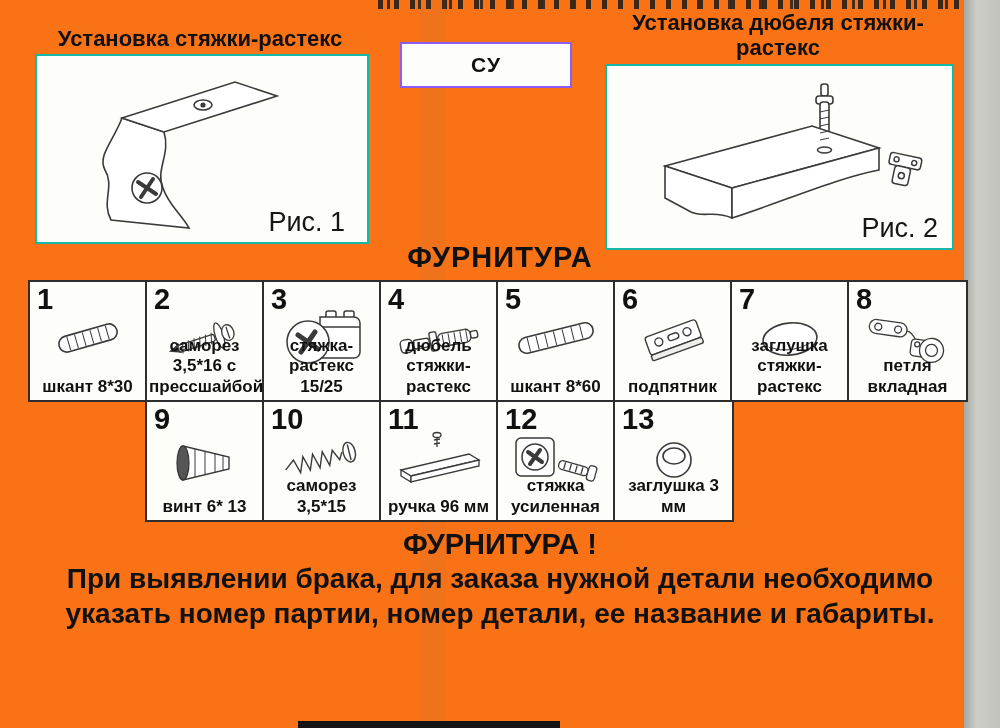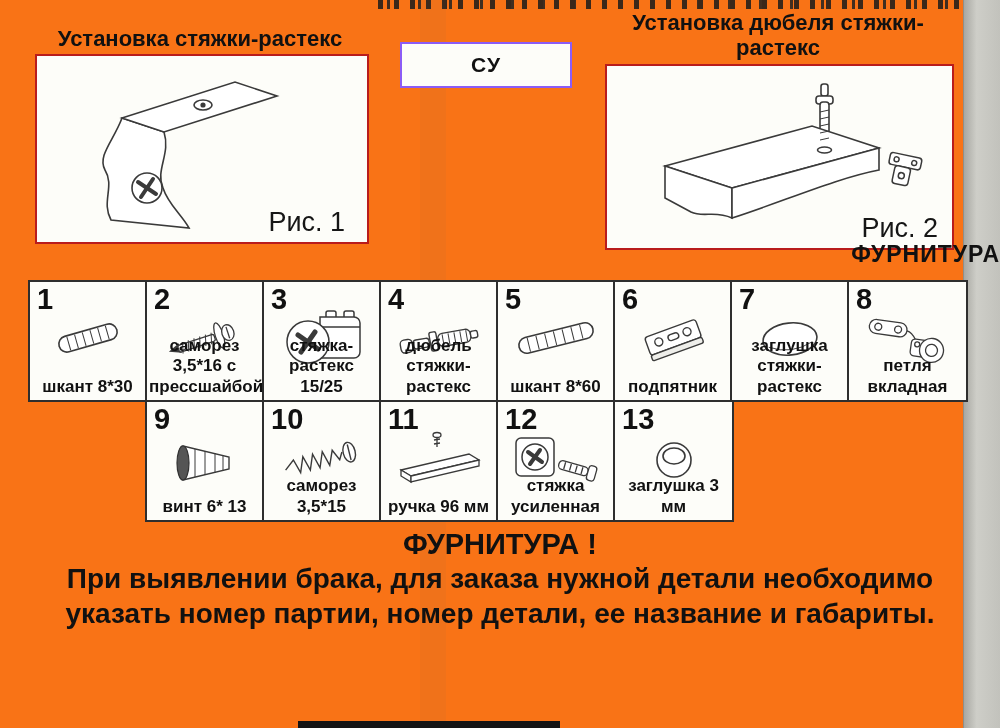--- a/index.html
+++ b/index.html
@@ -13,31 +13,31 @@
   .edge-right{position:absolute;right:0;top:0;width:36px;height:100%;
       background:linear-gradient(90deg,#a8a8a2 0,#cecec8 35%,#c2c2bc 100%);
       border-left:1px solid #8f8f89;}
   .scan-shadow{position:absolute;left:420px;top:0;width:26px;height:100%;
       background:rgba(110,110,100,0.06);}
   .bottom-bar{position:absolute;left:298px;bottom:0;width:262px;height:7px;background:#141414;}
   
   .fig-title{position:absolute;font-weight:bold;font-size:22px;text-align:center;line-height:1.15;}
   .fig1-title{left:30px;top:26px;width:340px;}
   .fig2-title{left:628px;top:10px;width:300px;}
-  .fig-box{position:absolute;border:2px solid #b91c1c;background:#fdfdf9;}
+  .fig-box{position:absolute;border:2px solid #14b8a6;background:#fdfdf9;}
   .fig1-box{left:35px;top:54px;width:330px;height:186px;}
   .fig2-box{left:605px;top:64px;width:345px;height:182px;}
   .fig-caption{position:absolute;font-size:27px;color:#161616;}
   .fig1-caption{right:22px;bottom:4px;}
   .fig2-caption{right:14px;bottom:4px;}
   .su-box{position:absolute;left:400px;top:42px;width:168px;height:42px;border:2px solid #8b5cf6;
       display:flex;align-items:center;justify-content:center;font-weight:bold;font-size:21px;
       background:#fdfdf9;letter-spacing:1px;}
-  .section-title{position:absolute;left:0;top:241px;width:100%;text-align:right;
-      font-size:23px;font-weight:bold;letter-spacing:1px;}
+  .section-title{position:absolute;left:0;top:241px;width:100%;text-align:center;
+      font-size:29px;font-weight:bold;letter-spacing:1px;}
   
   .row{position:absolute;display:flex;border:2px solid #2e2e2e;background:#fdfdf9;}
   .row1{left:28px;top:280px;}
   .row2{left:145px;top:402px;border-top:none;}
   .cell{width:117px;height:118px;border-right:2px solid #2e2e2e;position:relative;box-sizing:border-box;}
   .cell:last-child{border-right:none;}
   .num{position:absolute;top:1px;left:7px;font-size:29px;font-weight:bold;}
   .icon{position:absolute;left:0;right:0;top:24px;height:64px;display:flex;align-items:center;justify-content:center;}
   .lbl{position:absolute;left:2px;right:2px;bottom:3px;text-align:center;font-size:17px;font-weight:bold;line-height:1.2;}
   

